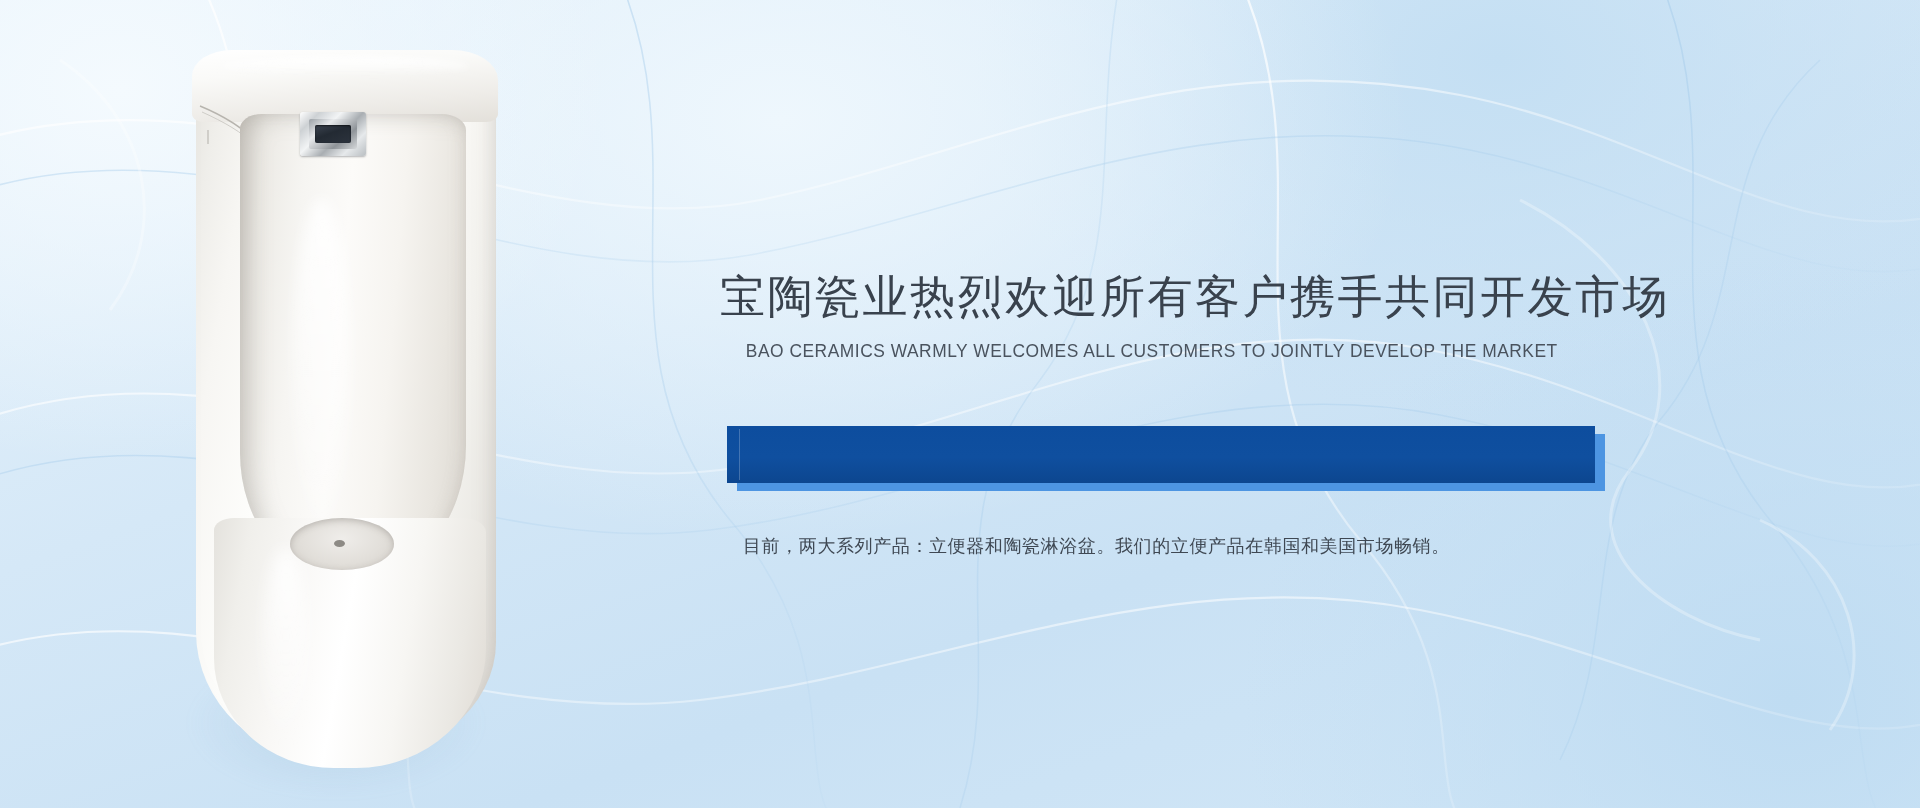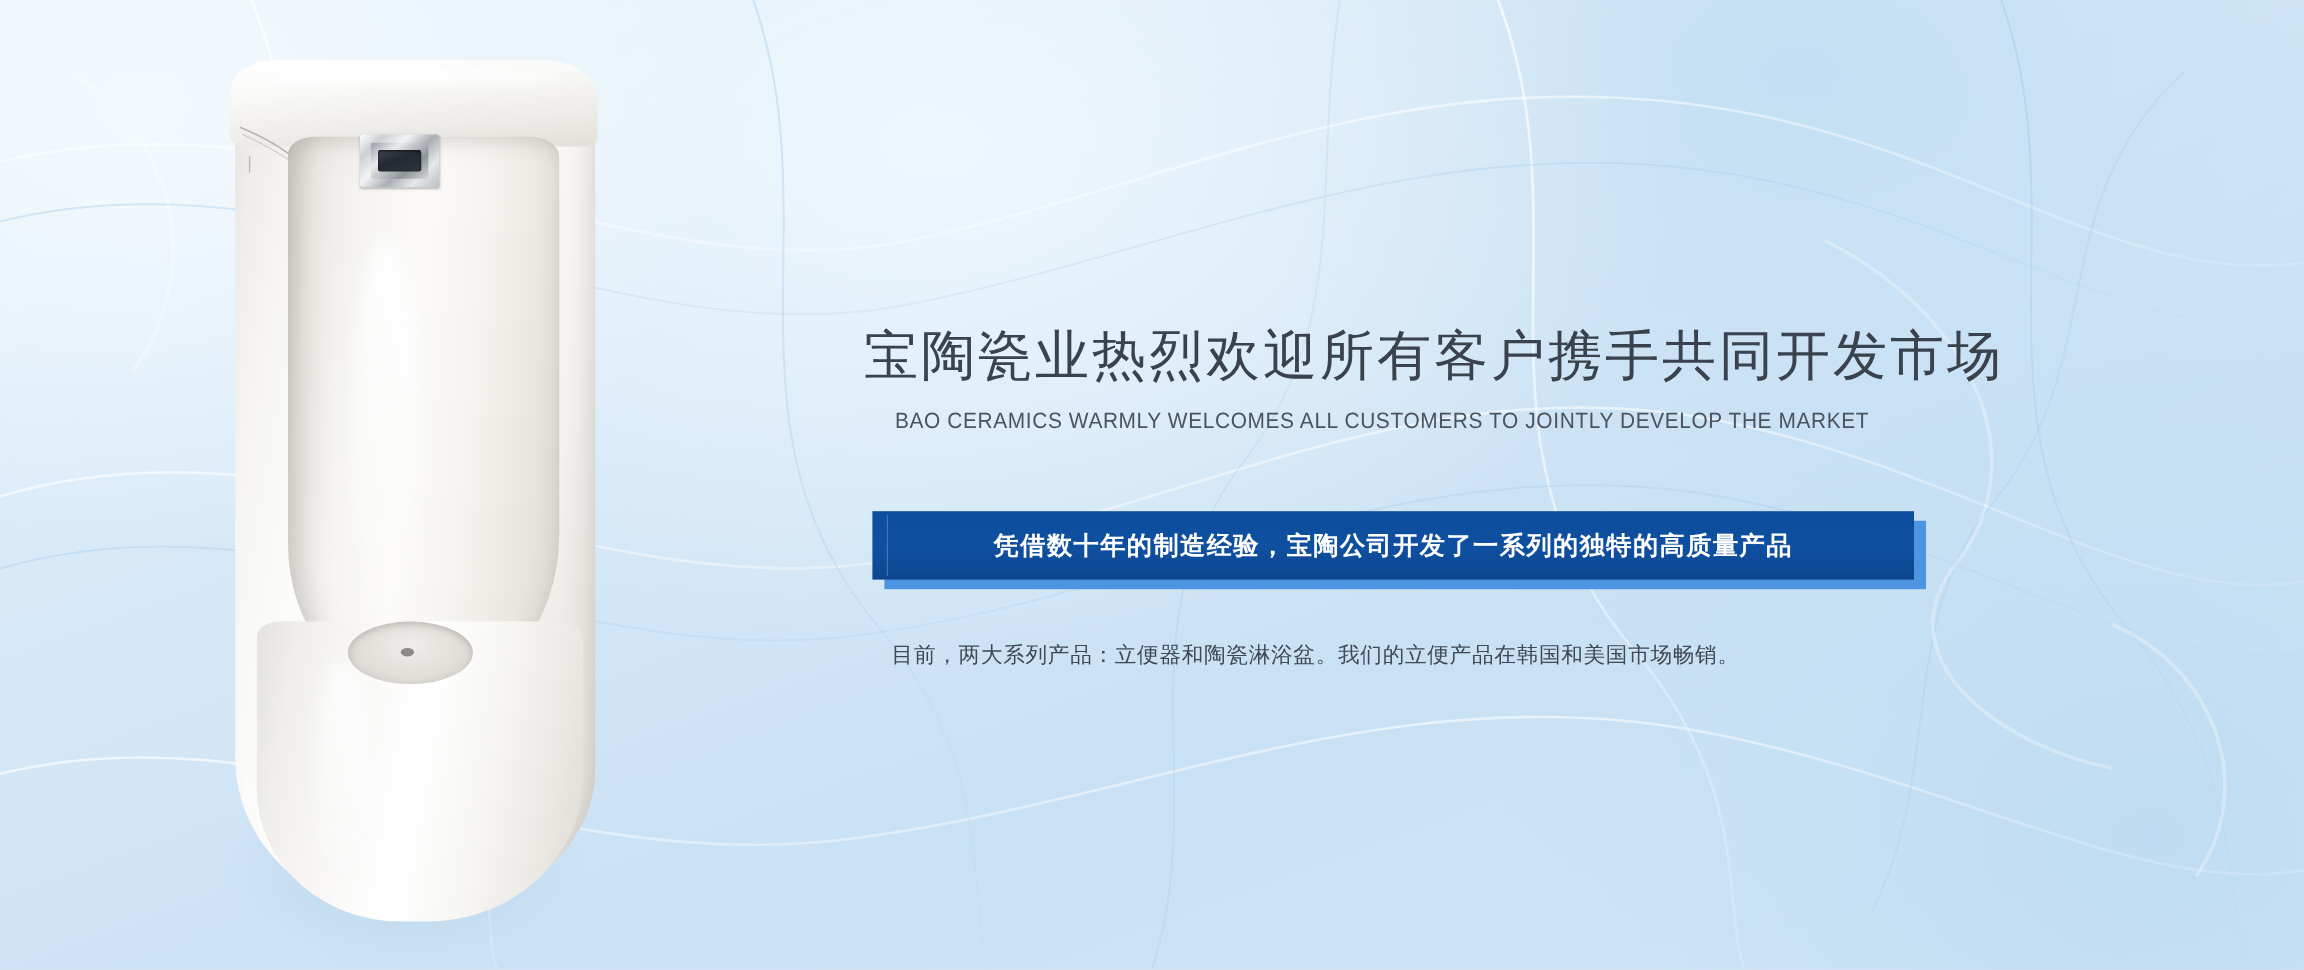--- a/index.html
+++ b/index.html
@@ -304,20 +304,19 @@
   <div class="copy">
 
     <div class="headline">宝陶瓷业热烈欢迎所有客户携手共同开发市场</div>
 
     <div class="subhead">BAO CERAMICS WARMLY WELCOMES ALL CUSTOMERS TO JOINTLY DEVELOP THE MARKET</div>
 
     <div class="banner-wrap">
       <div class="banner-back"></div>
       <div class="banner-front">
         <div class="banner-rule"></div>
-        <span class="banner-text">凭借数十年的制造经验，宝陶公司开发了一系列的独特的高质量产品</span>
       </div>
     </div>
 
     <div class="lede">目前，两大系列产品：立便器和陶瓷淋浴盆。我们的立便产品在韩国和美国市场畅销。</div>
   </div>
 
 </div>
 
 </body></html>

